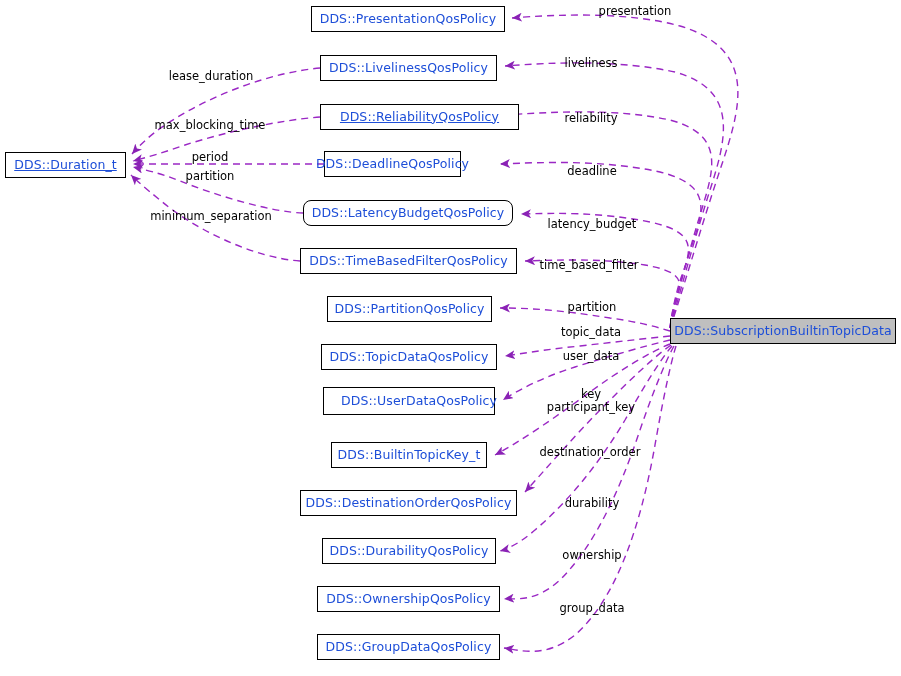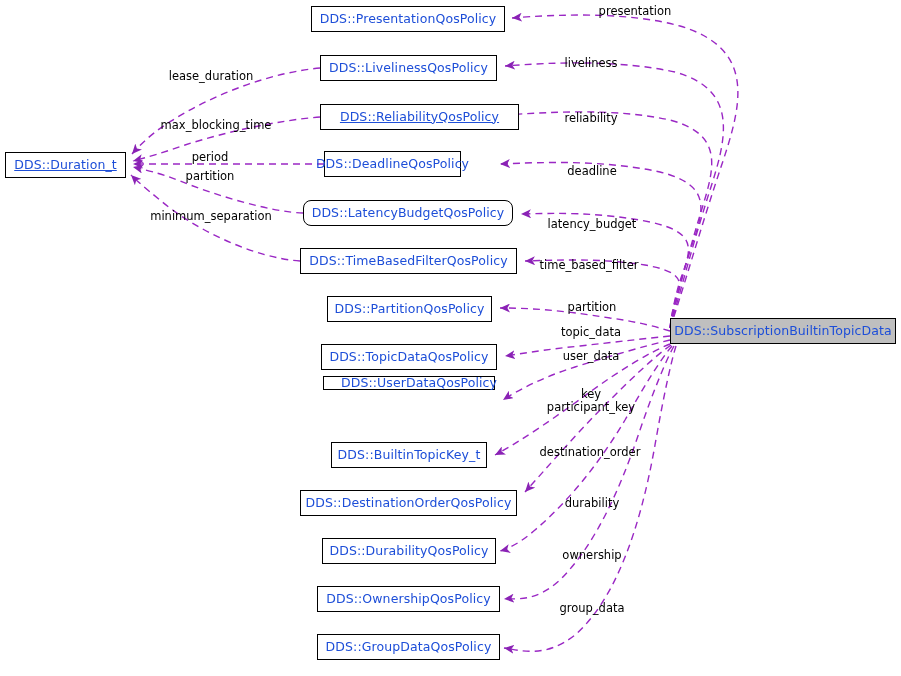--- a/index.html
+++ b/index.html
@@ -106,21 +106,21 @@
       </div>
       <div class="node" style="left: 300px; top: 248px; width: 217px; height: 26px;">
         <span>DDS::TimeBasedFilterQosPolicy</span>
       </div>
       <div class="node" style="left: 327px; top: 296px; width: 165px; height: 26px;">
         <span>DDS::PartitionQosPolicy</span>
       </div>
       <div class="node" style="left: 321px; top: 344px; width: 176px; height: 26px;">
         <span>DDS::TopicDataQosPolicy</span>
       </div>
-      <div class="node" style="left: 323px; top: 376px; width: 172px; height: 14px; padding-left: 20px;">
+      <div class="node" style="left: 323px; top: 387px; width: 172px; height: 28px; padding-left: 20px;">
         <span>DDS::UserDataQosPolicy</span>
       </div>
       <div class="node" style="left: 331px; top: 442px; width: 156px; height: 26px;">
         <span>DDS::BuiltinTopicKey_t</span>
       </div>
       <div class="node" style="left: 300px; top: 490px; width: 217px; height: 26px;">
         <span>DDS::DestinationOrderQosPolicy</span>
       </div>
       <div class="node" style="left: 322px; top: 538px; width: 174px; height: 26px;">
         <span>DDS::DurabilityQosPolicy</span>
@@ -131,21 +131,21 @@
       <div class="node" style="left: 317px; top: 634px; width: 183px; height: 26px;">
         <span>DDS::GroupDataQosPolicy</span>
       </div>
       <div class="node center" style="left: 670px; top: 318px; width: 226px; height: 26px;">
         <span>DDS::SubscriptionBuiltinTopicData</span>
       </div>
     </div>
 
   <div id="label-layer">
       <div class="edge-label" style="left: 211px; top: 76px;">lease_duration</div>
-      <div class="edge-label" style="left: 216px; top: 125px;">max_blocking_time</div>
+      <div class="edge-label" style="left: 210px; top: 125px;">max_blocking_time</div>
       <div class="edge-label" style="left: 210px; top: 157px;">period</div>
       <div class="edge-label" style="left: 210px; top: 176px;">partition</div>
       <div class="edge-label" style="left: 211px; top: 216px;">minimum_separation</div>
       <div class="edge-label" style="left: 591px; top: 11px; margin-left: 44px;">presentation</div>
       <div class="edge-label" style="left: 591px; top: 63px;">liveliness</div>
       <div class="edge-label" style="left: 591px; top: 118px;">reliability</div>
       <div class="edge-label" style="left: 592px; top: 171px;">deadline</div>
       <div class="edge-label" style="left: 592px; top: 224px;">latency_budget</div>
       <div class="edge-label" style="left: 589px; top: 265px;">time_based_filter</div>
       <div class="edge-label" style="left: 592px; top: 307px;">partition</div>

